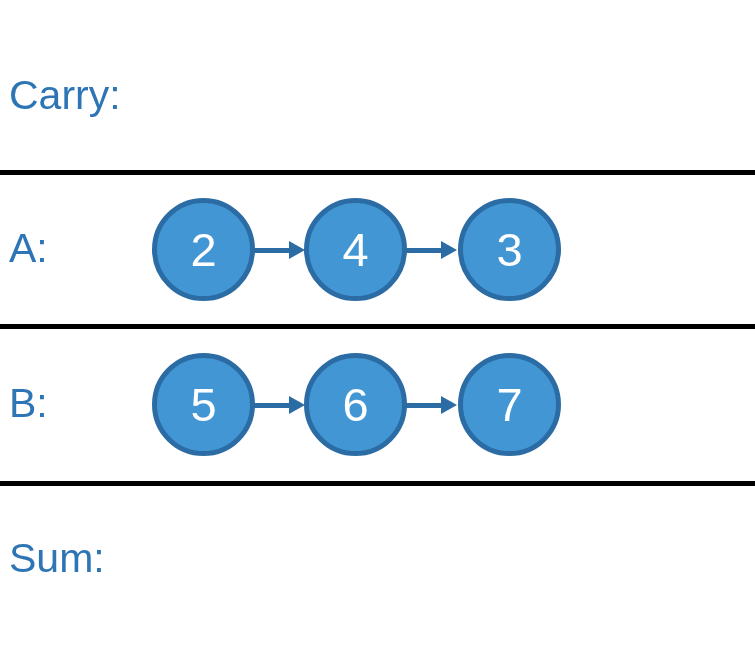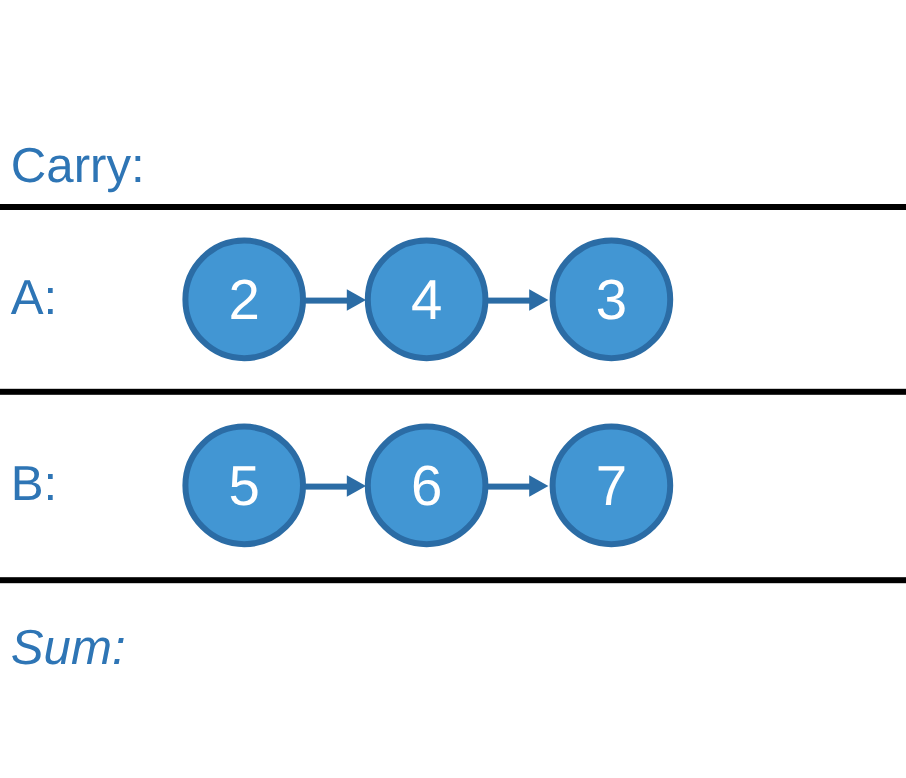--- a/index.html
+++ b/index.html
@@ -17,24 +17,24 @@
   }
   
   .label {
     position: absolute;
     left: 9px;
     font-size: 41px;
     line-height: 41px;
     color: var(--label_text, #2E75B5);
     white-space: nowrap;
   }
-  .label-carry { top: 75px; margin-top: 43px; }
+  .label-carry { top: 75px; }
   .label-a     { top: 228px; }
   .label-b     { top: 383px; }
-  .label-sum   { top: 519px; font-style: italic; }
+  .label-sum   { top: 538px; }
 
   
   .divider {
     position: absolute;
     left: 0;
     width: 755px;
     height: 5px;
     background: var(--divider, #000000);
   }
   .divider-1 { top: 170px; }

